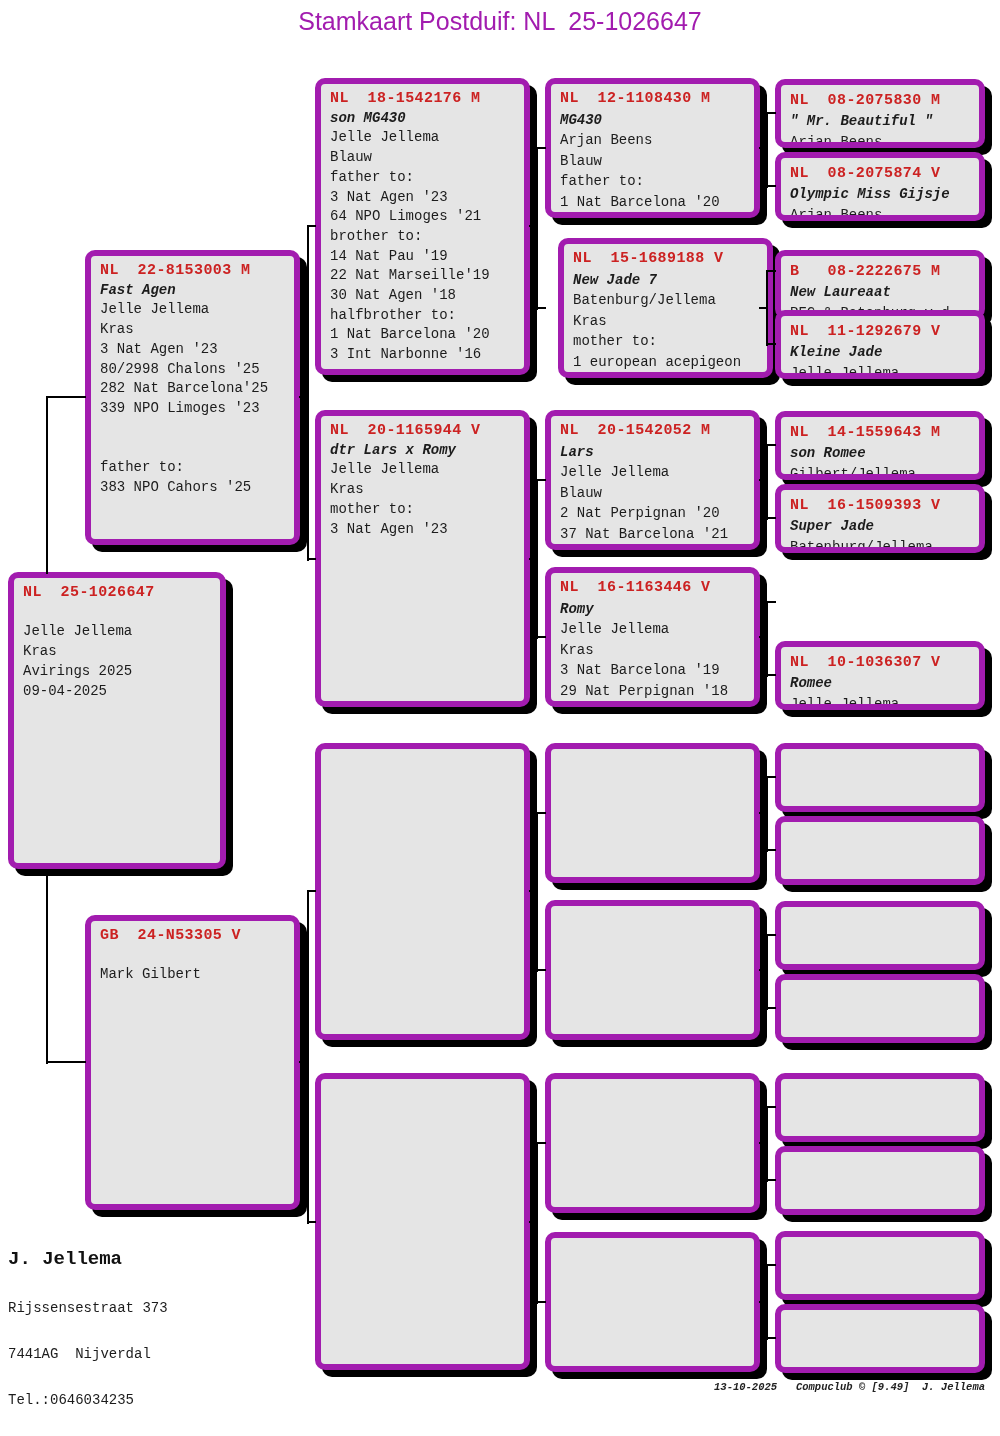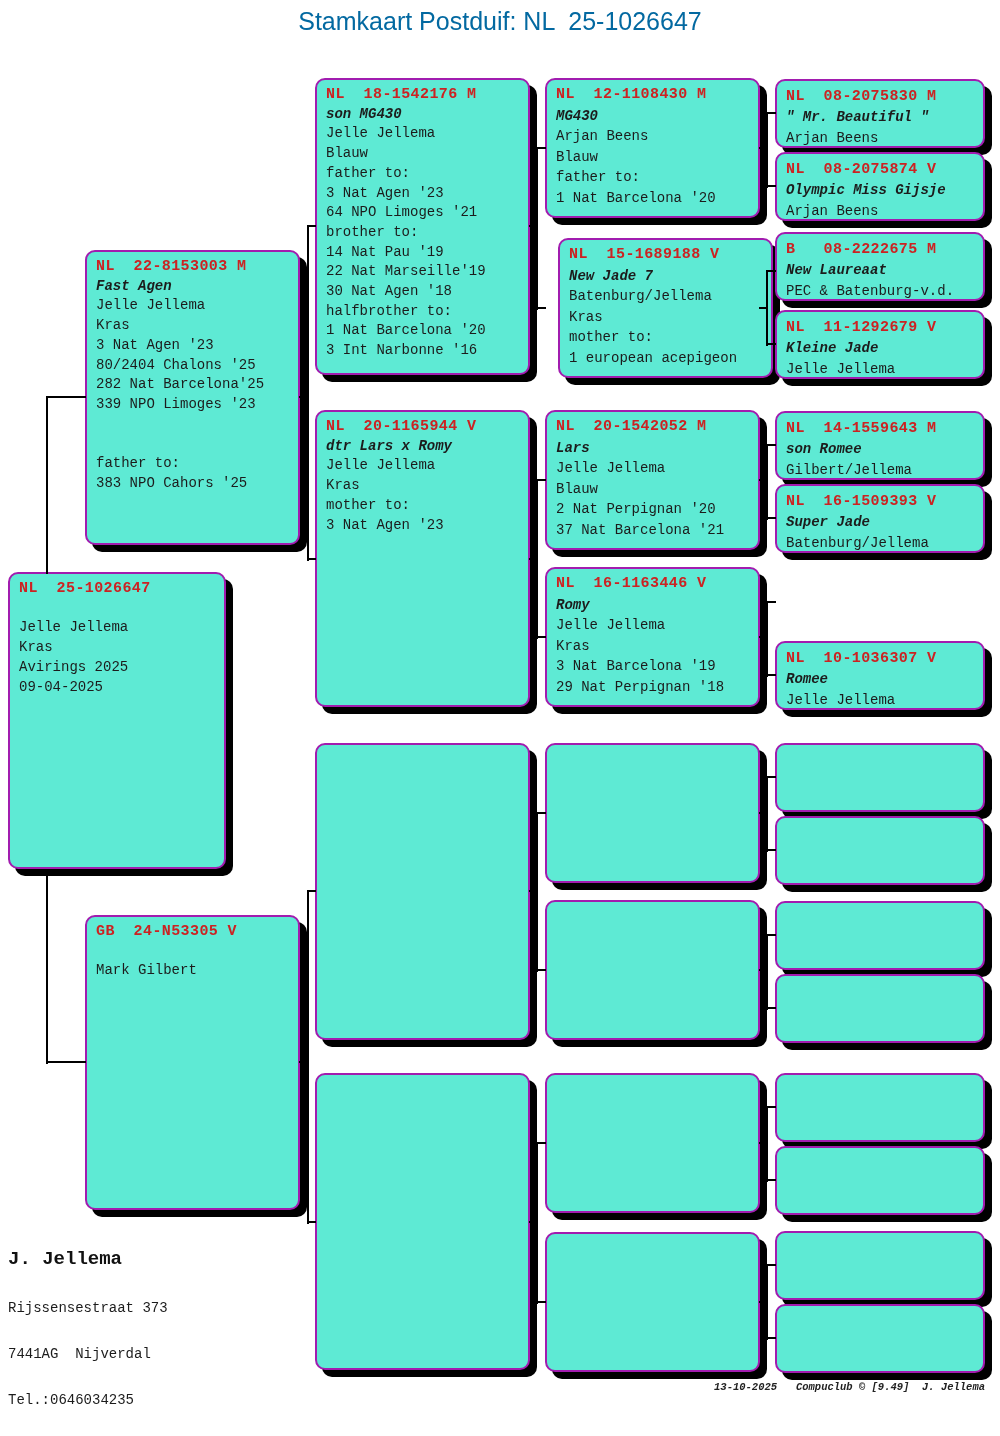--- a/index.html
+++ b/index.html
@@ -3,25 +3,25 @@
 <meta charset="utf-8">
 <style>
   * { margin:0; padding:0; box-sizing:border-box; }
   html,body { background:#ffffff; }
   .sheet {
     position:relative; width:1000px; height:1436px; background:#fff;
     font-family:"Liberation Mono", monospace; overflow:hidden;
   }
   .title {
     position:absolute; top:7px; left:0; width:100%; text-align:center;
-    font-family:"Liberation Sans", sans-serif; font-size:25px; color:#0369a1;
+    font-family:"Liberation Sans", sans-serif; font-size:25px; color:#a21caf;
     white-space:pre; font-weight:400;
   }
   .pbox {
-    position:absolute; background:#5eead4; border:2px solid #a21caf;
+    position:absolute; background:#e5e5e5; border:6px solid #a21caf;
     border-radius:10px; box-shadow:7px 7px 0 0 #000;
     padding:5px 4px 0 9px; overflow:hidden;
   }
   .pbox .line { white-space:pre; font-size:14px; color:#1c1c1c; }
   .tall  .line { line-height:19.7px; }
   .mid   .line { line-height:20.6px; }
   .small .line { line-height:21px; }
   .line.ring  { color:#cc2222; font-weight:bold; font-size:15px; letter-spacing:.4px; }
   .line.pname { font-weight:bold; font-style:italic; }
   .line.fancier { font-weight:normal; }
@@ -49,21 +49,21 @@
       <div class="line plain">Avirings 2025</div>
       <div class="line plain">09-04-2025</div>
     </div>
 
   <div class="pbox tall" style="left:85px;top:250px;width:215px;height:295px">
       <div class="line ring">NL  22-8153003 M</div>
       <div class="line pname">Fast Agen</div>
       <div class="line fancier">Jelle Jellema</div>
       <div class="line plain">Kras</div>
       <div class="line plain">3 Nat Agen '23</div>
-      <div class="line plain">80/2404 Chalons '25</div>
+      <div class="line plain">80/2998 Chalons '25</div>
       <div class="line plain">282 Nat Barcelona'25</div>
       <div class="line plain">339 NPO Limoges '23</div>
       <div class="line plain">&nbsp;</div>
       <div class="line plain">&nbsp;</div>
       <div class="line plain">father to:</div>
       <div class="line plain">383 NPO Cahors '25</div>
     </div>
   <div class="pbox tall" style="left:85px;top:915px;width:215px;height:295px">
       <div class="line ring">GB  24-N53305 V</div>
       <div class="line pname">&nbsp;</div>
@@ -137,21 +137,21 @@
   <div class="pbox small" style="left:775px;top:79px;width:210px;height:69px">
       <div class="line ring">NL  08-2075830 M</div>
       <div class="line pname">" Mr. Beautiful "</div>
       <div class="line fancier">Arjan Beens</div>
     </div>
   <div class="pbox small" style="left:775px;top:152px;width:210px;height:69px">
       <div class="line ring">NL  08-2075874 V</div>
       <div class="line pname">Olympic Miss Gijsje</div>
       <div class="line fancier">Arjan Beens</div>
     </div>
-  <div class="pbox small" style="left:775px;top:232px;width:210px;height:69px">
+  <div class="pbox small" style="left:775px;top:250px;width:210px;height:69px">
       <div class="line ring">B   08-2222675 M</div>
       <div class="line pname">New Laureaat</div>
       <div class="line fancier">PEC &amp; Batenburg-v.d.</div>
     </div>
   <div class="pbox small" style="left:775px;top:310px;width:210px;height:69px">
       <div class="line ring">NL  11-1292679 V</div>
       <div class="line pname">Kleine Jade</div>
       <div class="line fancier">Jelle Jellema</div>
     </div>
   <div class="pbox small" style="left:775px;top:411px;width:210px;height:69px">

